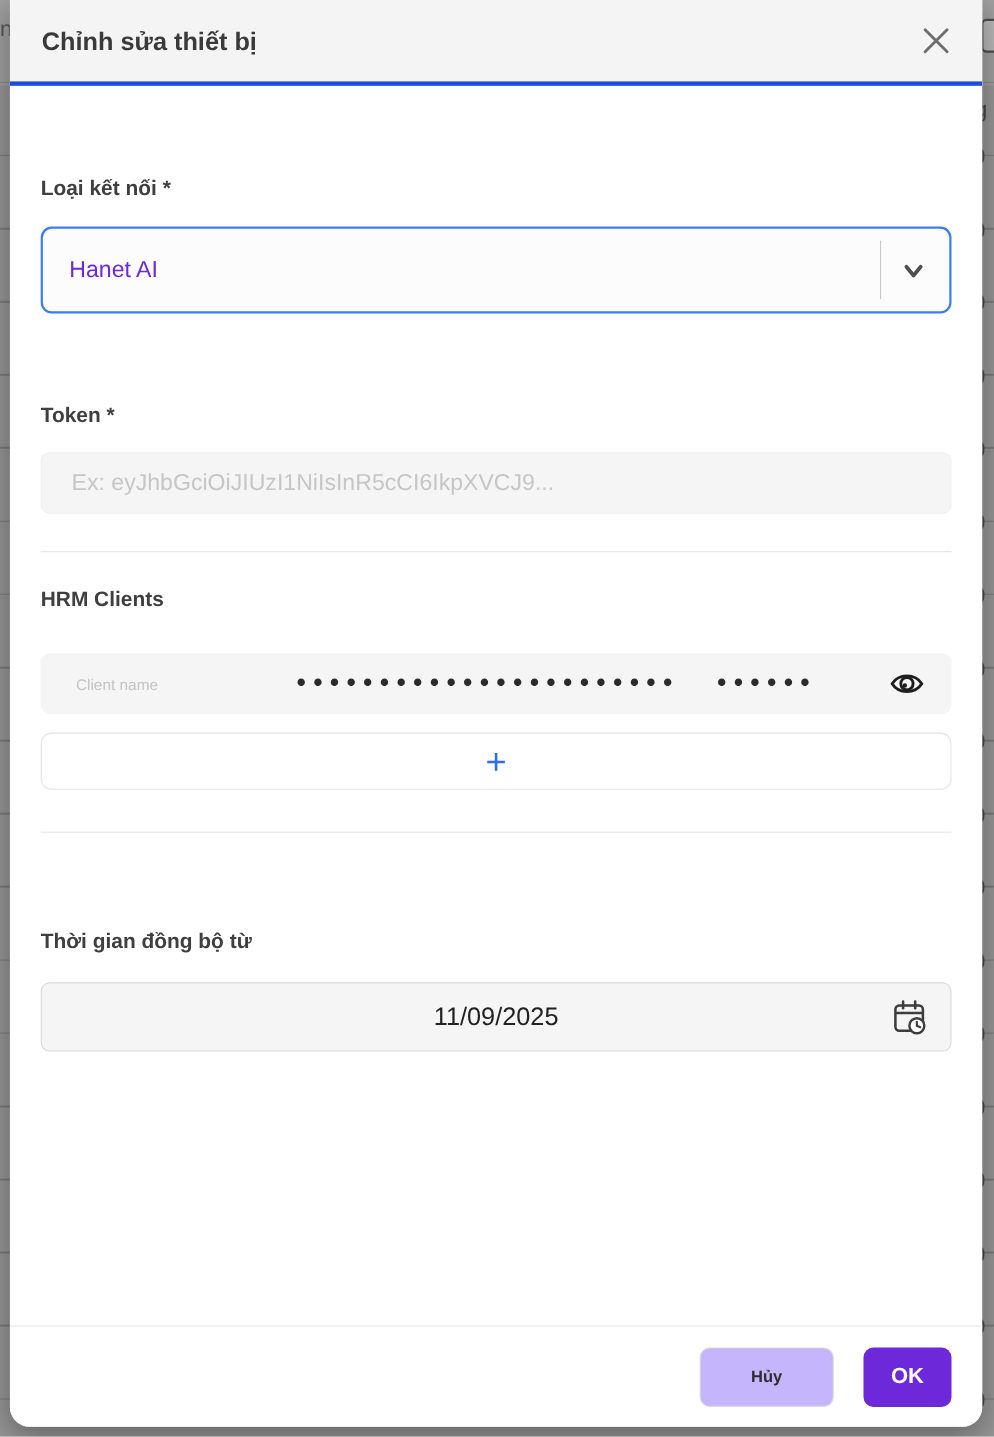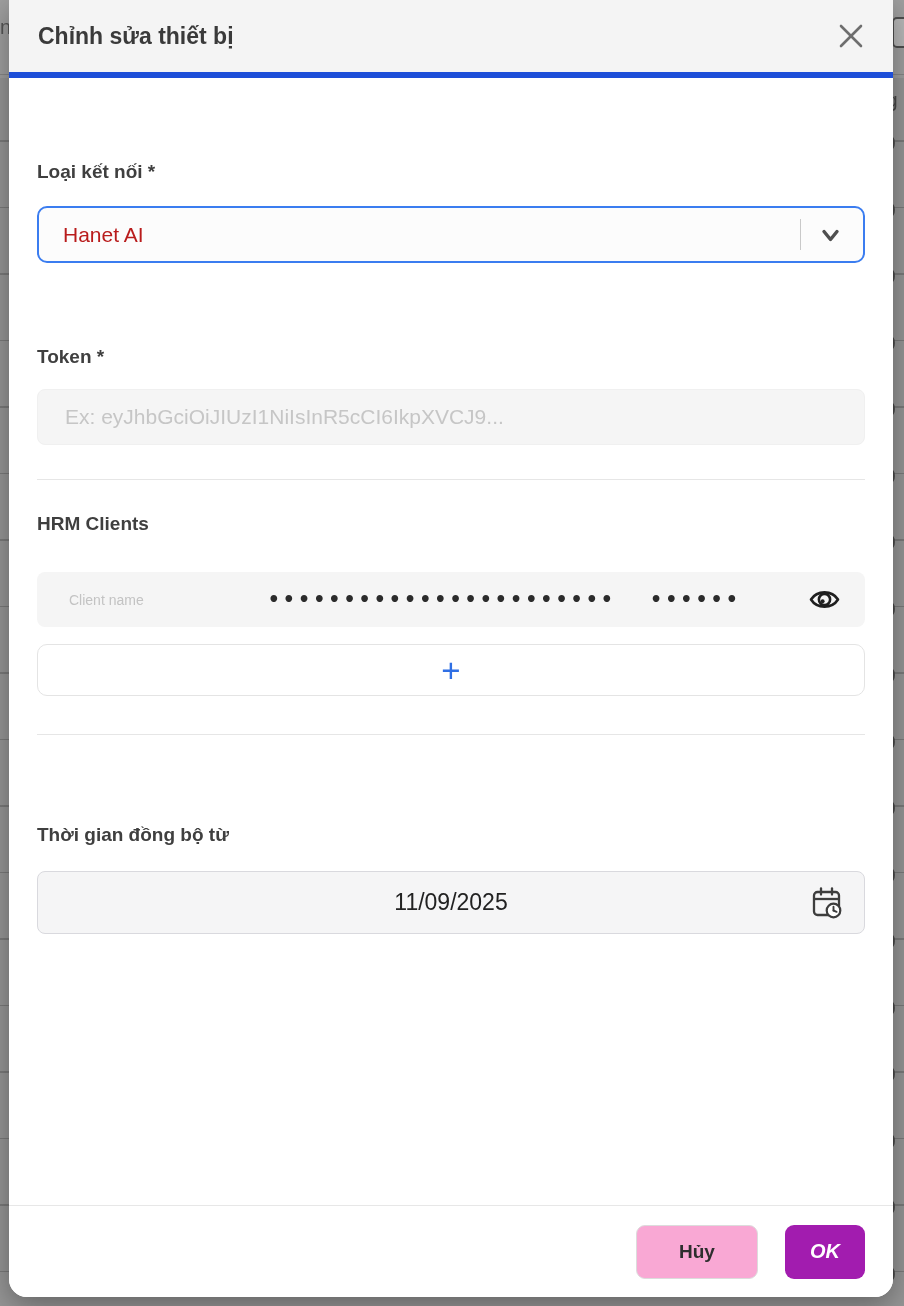--- a/index.html
+++ b/index.html
@@ -26,42 +26,42 @@
   .bd-rows{position:absolute;left:-6px;top:128px;display:flex;flex-direction:column;}
   .bd-rows span{flex:0 0 66.5px;line-height:30px;}
   
   .modal{
     position:absolute;left:9px;top:0;width:884px;height:1297px;
     background:#ffffff;border-radius:0 0 18px 18px;
     box-shadow:0 8px 30px rgba(0,0,0,.35);
     display:flex;flex-direction:column;overflow:hidden;z-index:2;
   }
   .modal-header{
-    height:78px;flex:0 0 78px;background:#f4f4f4;border-bottom:6px solid #1d4ed8;
+    height:78px;flex:0 0 78px;background:#f4f4f4;border-bottom:4px solid #1d4ed8;
     display:flex;align-items:center;justify-content:space-between;
     padding:0 22px 0 29px;box-sizing:border-box;
   }
   .modal-title{font-size:23px;font-weight:bold;color:#3a3a3a;}
   .close-btn{width:40px;height:40px;display:flex;align-items:center;justify-content:center;cursor:pointer;background:none;border:none;padding:0;}
   .modal-body{flex:1 1 auto;padding:0 28px;box-sizing:border-box;}
   .field-label{font-size:19px;font-weight:bold;color:#3f3f3f;line-height:24px;}
   .mt-first{margin-top:36px;}
   .mt-sect{margin-top:82px;}
   .input-box{
     margin-top:20px;height:56px;background:#f5f5f5;border:1px solid #f0f0f0;border-radius:8px;
     display:flex;align-items:center;padding:0 27px;box-sizing:border-box;
     font-size:21px;color:#3a3a3a;width:100%;
     font-family:"Liberation Sans","DejaVu Sans",sans-serif;
   }
   input.input-box{outline:none;}
   input.input-box::placeholder{color:#c6c6c6;opacity:1;}
   .select-box{
-    margin-top:22px;height:57px;background:#fcfcfc;border:2px solid #3b7df0;border-radius:10px;
+    margin-top:22px;height:79px;background:#fcfcfc;border:2px solid #3b7df0;border-radius:10px;
     display:flex;align-items:center;padding:0 24px;box-sizing:border-box;
-    font-size:21px;color:#b91c1c;position:relative;cursor:pointer;
+    font-size:21px;color:#6d28d9;position:relative;cursor:pointer;
   }
   .select-divider{position:absolute;right:62px;top:11px;bottom:11px;width:1px;background:#c9c9c9;}
   .select-chevron{position:absolute;right:19px;top:50%;transform:translateY(-50%);display:flex;}
   .hr{border:none;border-top:1px solid #e6e6e6;margin:34px 0 0 0;}
   .hrm-label{margin-top:32px;}
   .client-row{
     margin-top:36px;height:55px;background:#f5f5f5;border-radius:8px;
     display:flex;align-items:center;padding:0 24px 0 32px;box-sizing:border-box;
   }
   .client-placeholder{font-size:14px;color:#c3c3c3;}
@@ -82,29 +82,28 @@
     display:flex;align-items:center;justify-content:center;position:relative;
     font-size:23px;color:#222222;box-sizing:border-box;cursor:pointer;
   }
   .date-icon{position:absolute;right:21px;top:50%;transform:translateY(-50%);display:flex;}
   .modal-footer{
     flex:0 0 92px;border-top:1px solid #e7e7e7;background:#fff;
     display:flex;align-items:center;justify-content:flex-end;gap:27px;
     padding:0 28px;box-sizing:border-box;
   }
   .btn-cancel{
-    min-width:122px;height:54px;background:#f9a8d4;border:1px solid #dcdcdc;border-radius:9px;
-    font-size:19px;font-weight:bold;color:#2e2e2e;cursor:pointer;
+    min-width:122px;height:54px;background:#c4b5fd;border:1px solid #dcdcdc;border-radius:9px;
+    font-size:15px;font-weight:bold;color:#2e2e2e;cursor:pointer;
     font-family:"Liberation Sans","DejaVu Sans",sans-serif;
   }
   .btn-ok{
-    min-width:80px;height:54px;background:#a21caf;border:none;border-radius:9px;
+    min-width:80px;height:54px;background:#6d28d9;border:none;border-radius:9px;
     font-size:20px;font-weight:bold;color:#ffffff;cursor:pointer;
     font-family:"Liberation Sans","DejaVu Sans",sans-serif;
-    font-style:italic;
   }
 </style>
 </head>
 <body>
 
 <div class="backdrop-strip left">
   <div class="backdrop-header-band"></div>
   <span class="bd-left-text">na</span>
 </div>
 <div class="backdrop-strip right">

